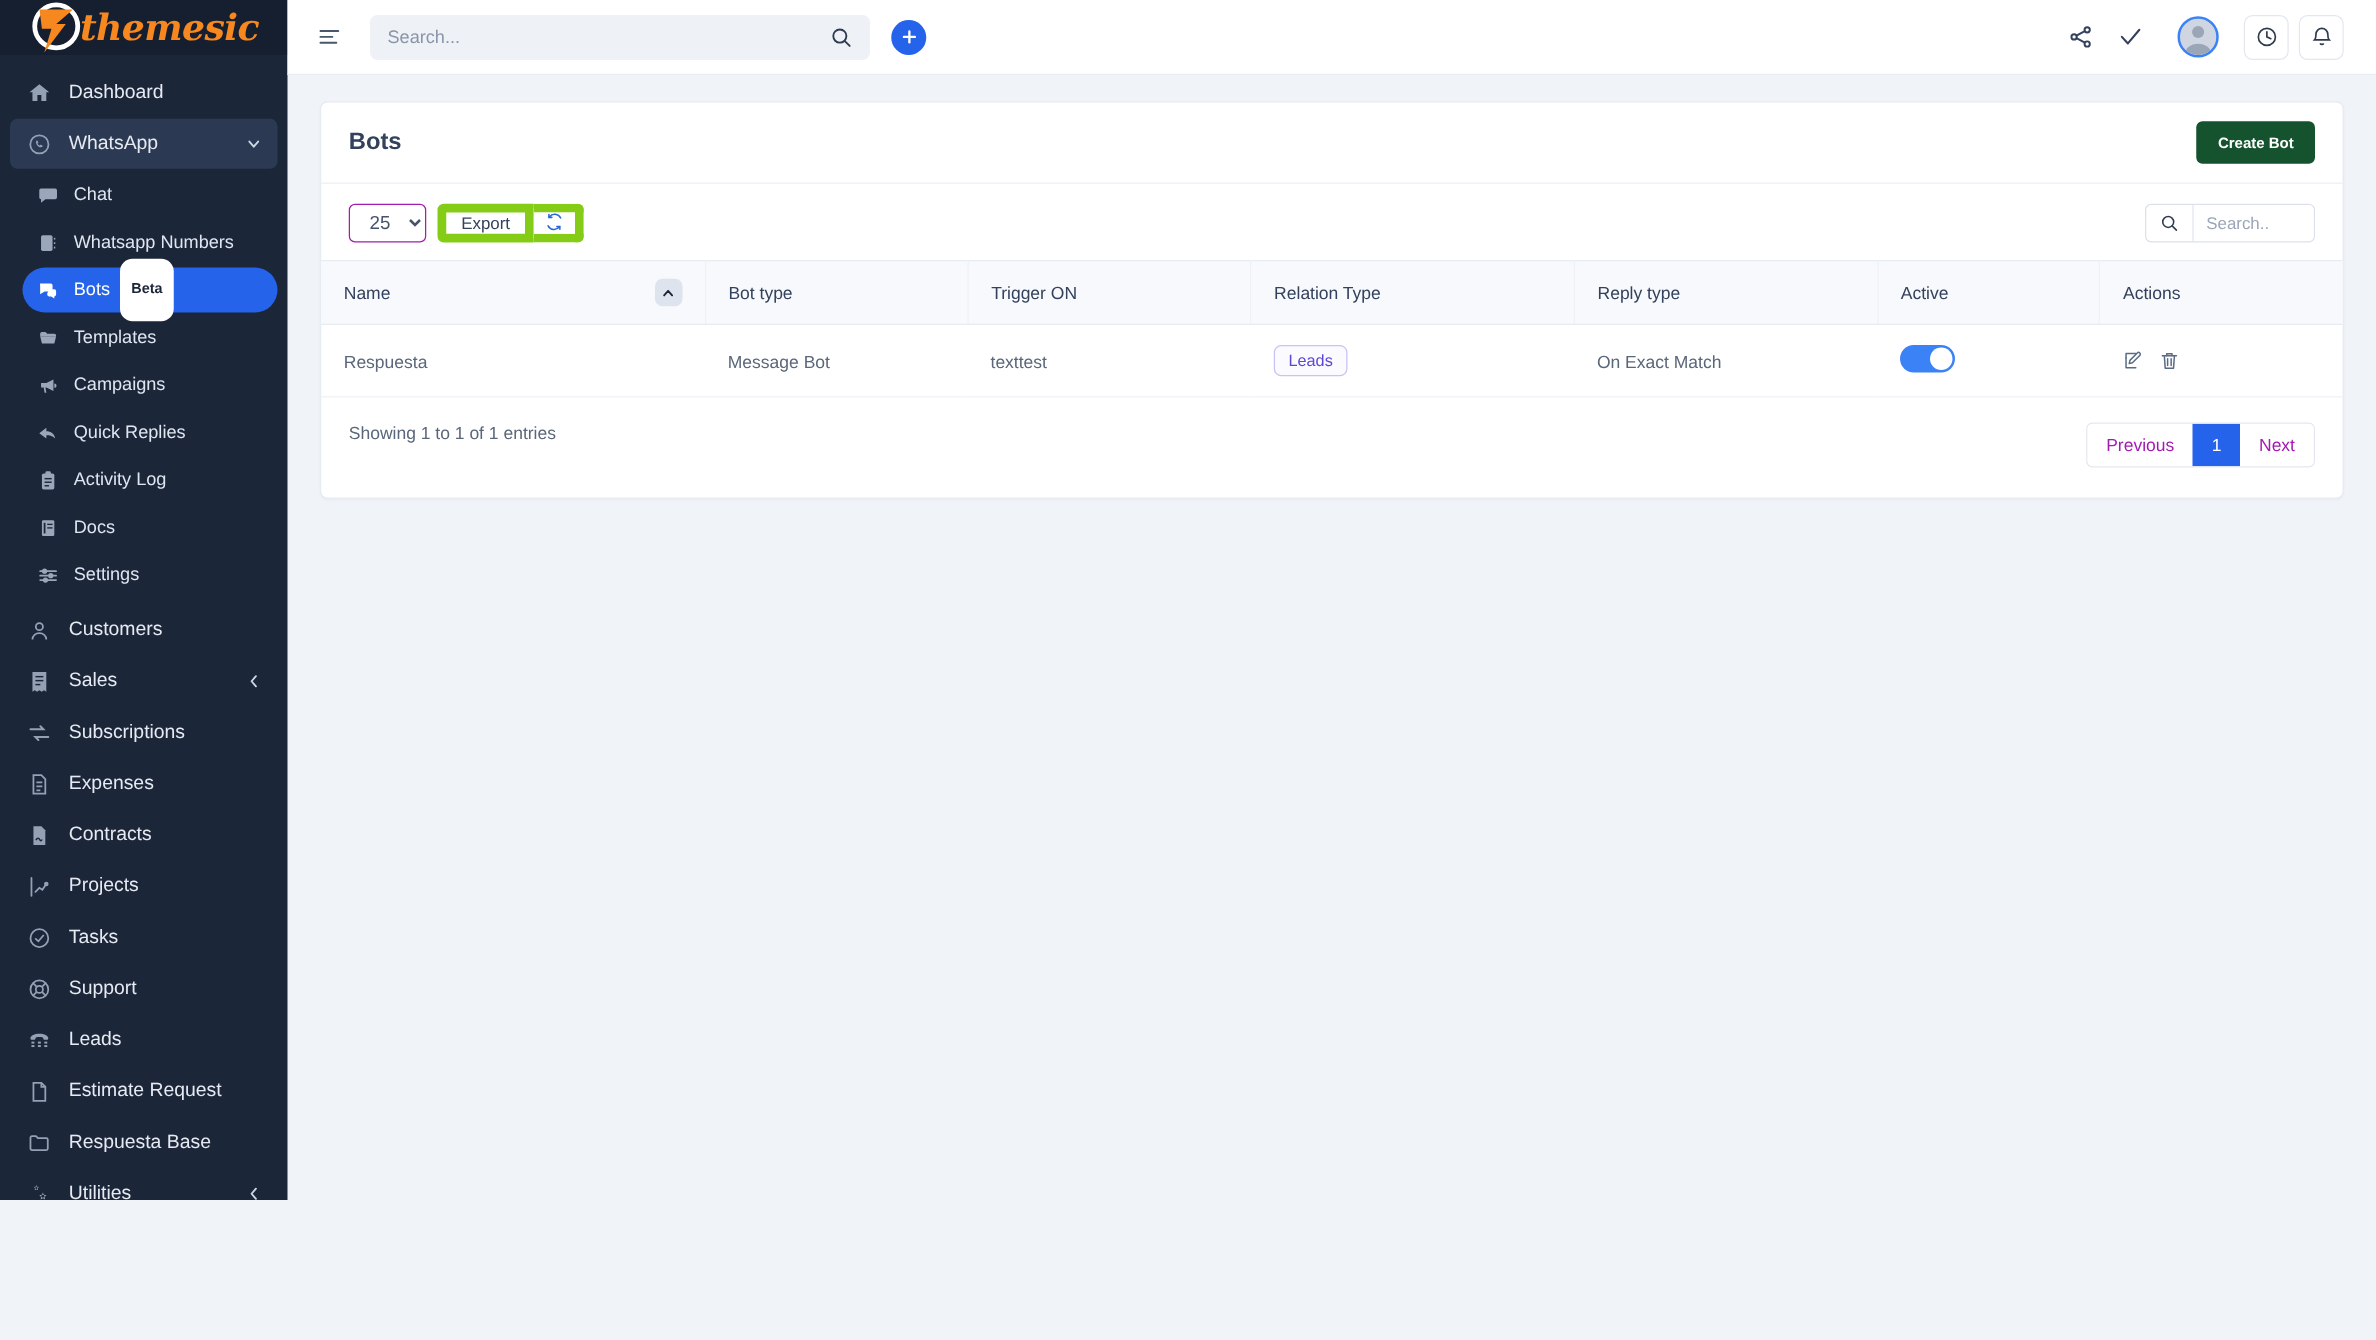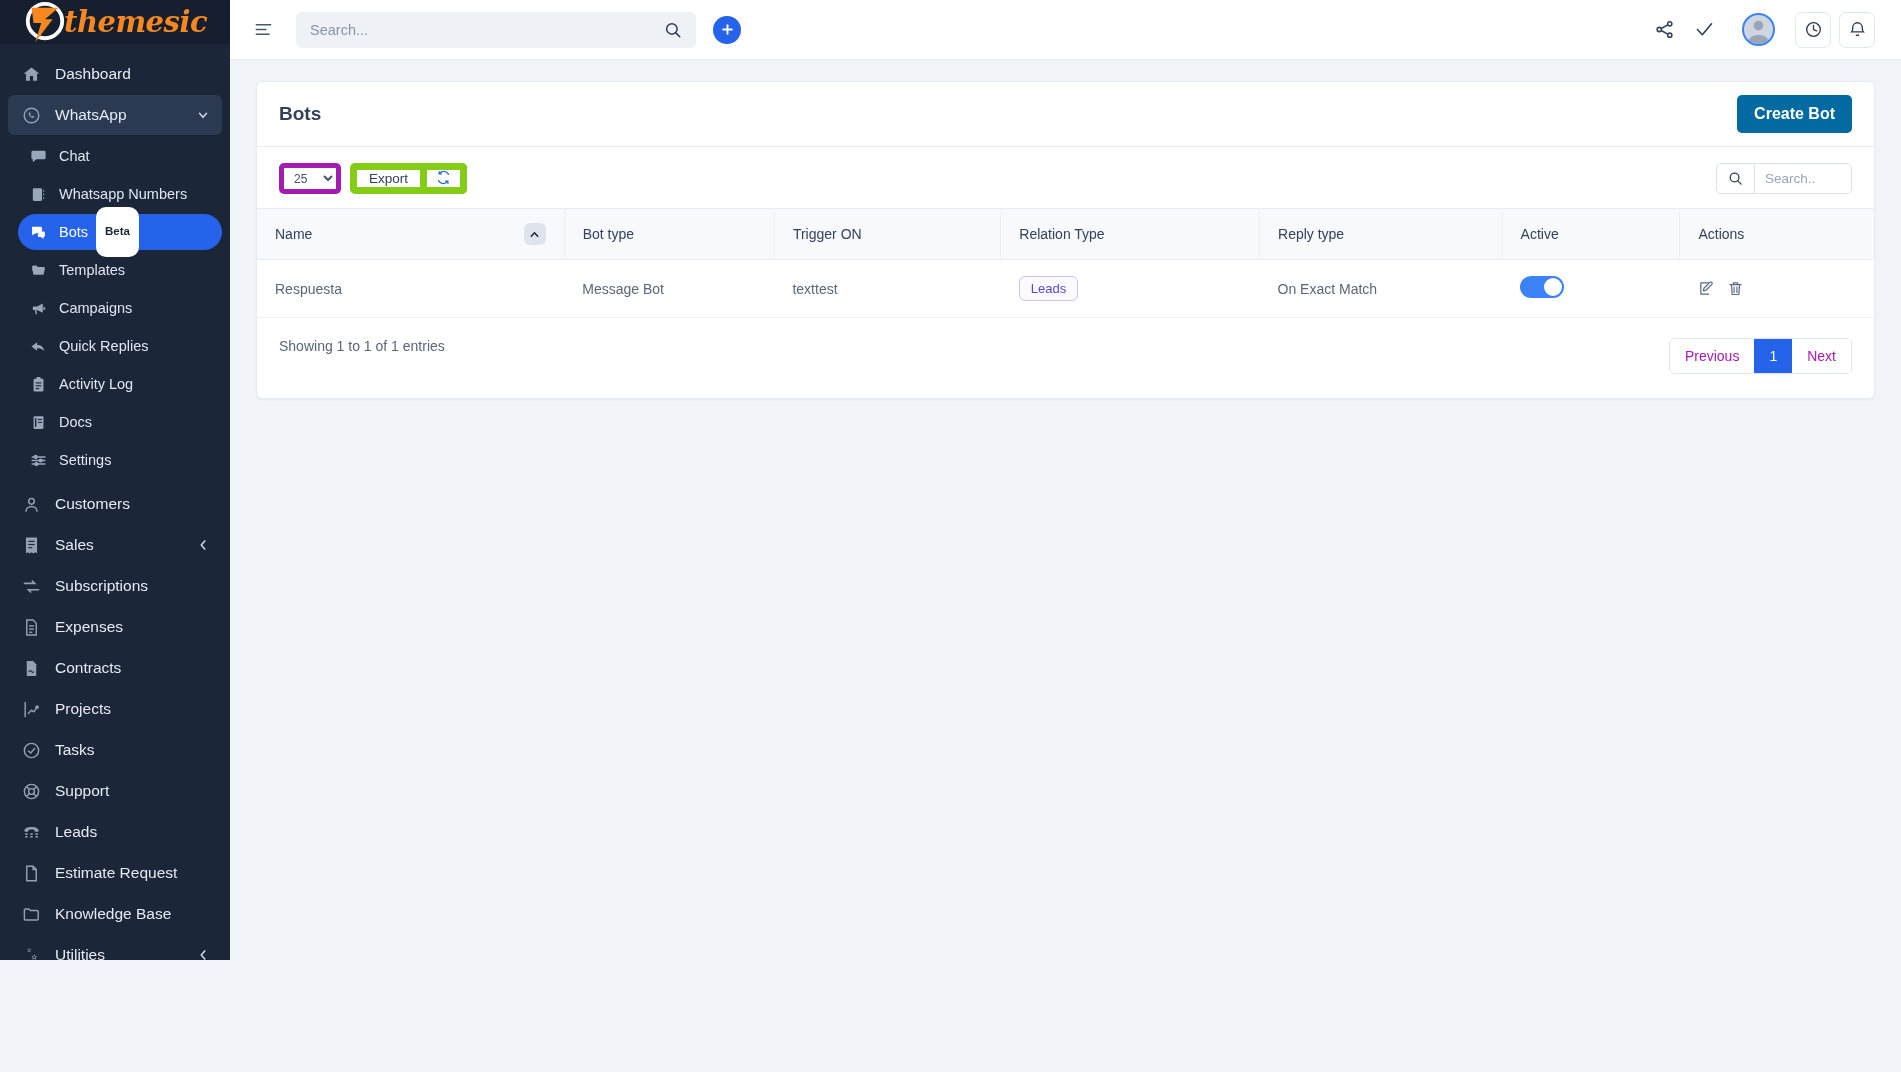--- a/index.html
+++ b/index.html
@@ -164,38 +164,39 @@
     box-shadow: 0 1px 2px rgba(30,41,59,.04);
   }
   .card-head {
     height: 65px;
     display: flex; align-items: center; justify-content: space-between;
     padding: 0 22px;
     border-bottom: 1px solid #eaeef4;
   }
   .card-title { font-size: 19px; font-weight: 700; color: #33415c; }
   .btn-primary {
-    background: #0369a1; color: #fff;
+    background: #14532d; color: #fff;
     border: 0; border-radius: 5px;
-    font-size: 16px; font-weight: 700;
+    font-size: 12px; font-weight: 700;
     padding: 10px 17px; cursor: pointer;
     font-family: "Liberation Sans", sans-serif;
   }
   .table-tools {
     display: flex; align-items: center; justify-content: space-between;
     padding: 16px 22px 14px 22px;
   }
   .tools-left { display: flex; align-items: center; gap: 9px; }
   .len-select {
     height: 31px; min-width: 62px;
-    border: 5px solid #a21caf; border-radius: 5px;
+    border: 1px solid #a21caf; border-radius: 5px;
     background: #fff; color: #46536b;
-    font-size: 12px; padding: 0 6px;
+    font-size: 15px; padding: 0 6px;
     font-family: "Liberation Sans", sans-serif;
     cursor: pointer;
+    text-align: center;
   }
   .btn-group { display: flex; }
   .btn-outline {
     height: 31px;
     border: 7px solid #84cc16;
     background: #fff; color: #33415c;
     font-size: 13.5px; padding: 0 12px;
     cursor: pointer; display: flex; align-items: center;
     font-family: "Liberation Sans", sans-serif;
   }
@@ -549,21 +550,21 @@
       </span>
       <span class="nav-label">Estimate Request</span>
     </div>
 
     <div class="nav-item">
       <span class="nav-ico">
         <svg viewBox="0 0 24 24" fill="none" stroke="currentColor" stroke-width="1.8">
             <path d="M3 6.5a1.5 1.5 0 0 1 1.5-1.5h4L10.5 7H19a1.5 1.5 0 0 1 1.5 1.5v9A1.5 1.5 0 0 1 19 19H4.5A1.5 1.5 0 0 1 3 17.5z"></path>
           </svg>
       </span>
-      <span class="nav-label">Knowledge Base</span>
+      <span class="nav-label">Respuesta Base</span>
     </div>
 
     <div class="nav-item">
       <span class="nav-ico">
         <svg viewBox="0 0 24 24" fill="currentColor">
             <path d="M9 2.5l.7 1.8 1.9.2-1.3 1.4.4 1.9L9 6.9 7.3 7.8l.4-1.9L6.4 4.5l1.9-.2z"></path>
             <circle cx="9" cy="5.5" r="1.1" fill="#1c2639"></circle>
             <path d="M15.5 10l1 2.5 2.6.3-1.8 1.9.5 2.6-2.3-1.3-2.3 1.3.5-2.6-1.8-1.9 2.6-.3z"></path>
             <circle cx="15.5" cy="14" r="1.5" fill="#1c2639"></circle>
           </svg>

